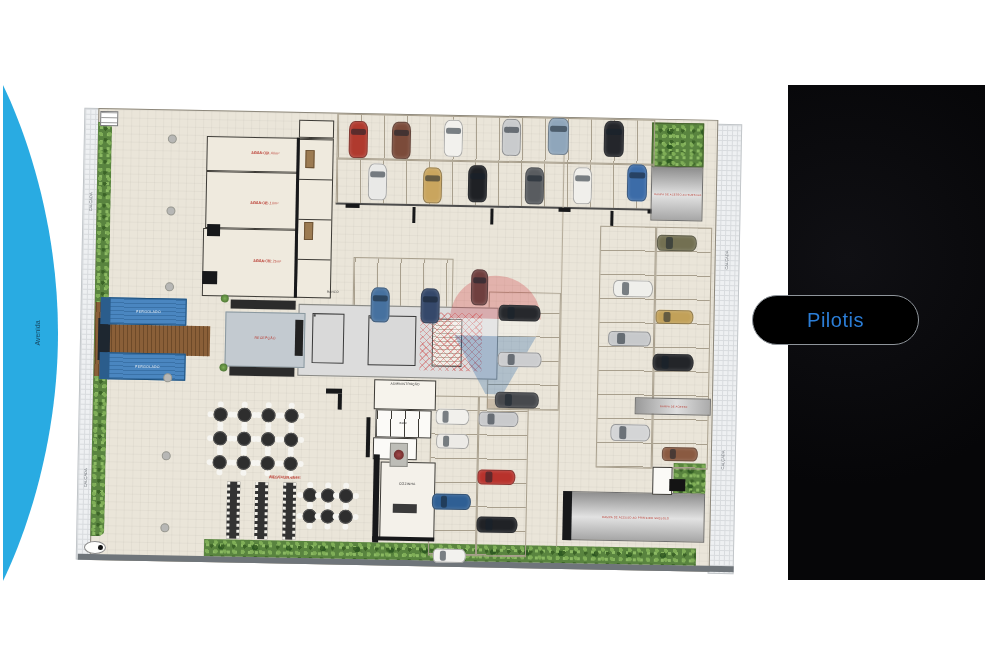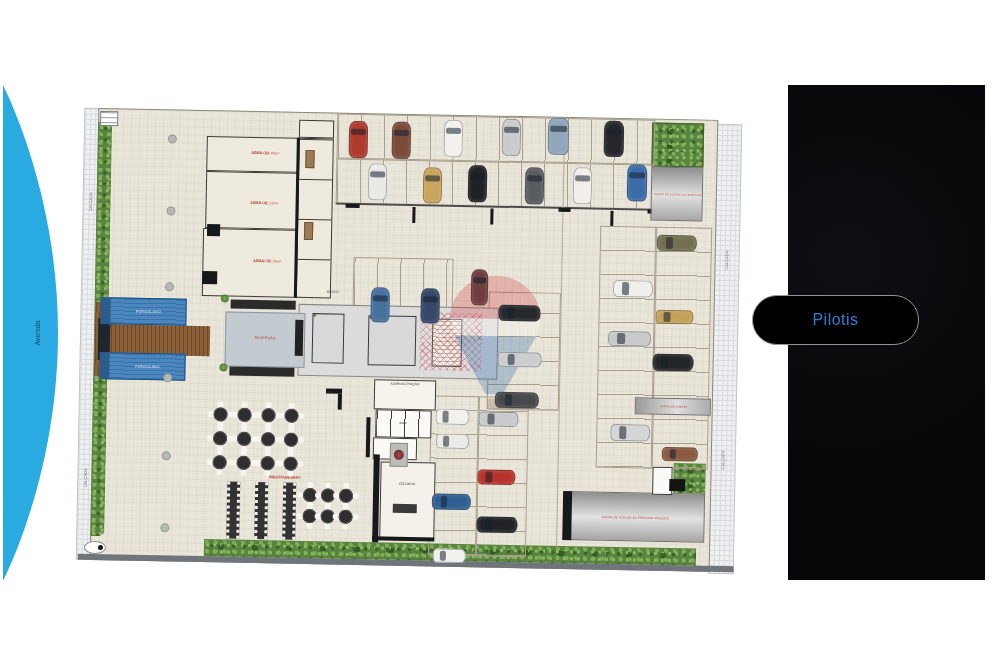--- a/index.html
+++ b/index.html
@@ -10,21 +10,21 @@
   #street-shape{position:absolute;left:0;top:83px;width:70px;height:500px;}
 
   
   #right-panel{position:absolute;left:788px;top:85px;width:197px;height:495px;
     background:radial-gradient(circle at 30% 35%, #101014 0%, #060608 65%);}
 
   
   #pilotis-button{position:absolute;left:752px;top:295px;width:165px;height:48px;
     background:#000;border:1px solid #8f959b;border-radius:26px;
     display:flex;align-items:center;justify-content:center;cursor:pointer;}
-  #pilotis-button span{font-size:16px;color:#2b7dd6;letter-spacing:.5px;text-align:center;}
+  #pilotis-button span{font-size:20px;color:#2b7dd6;letter-spacing:.5px;text-align:center;}
 
   
   #plan{position:absolute;left:80px;top:112px;width:660px;height:458px;
         transform:rotate(1.1deg);transform-origin:50% 50%;}
   #plan *{position:absolute;box-sizing:border-box;}
 
   .floor{left:14px;top:2px;width:620px;height:452px;background:#eae5d9;
     background-image:linear-gradient(#00000008 1px,transparent 1px),
                      linear-gradient(90deg,#00000008 1px,transparent 1px);
     background-size:8px 8px;border:1px solid #8c877b;}

